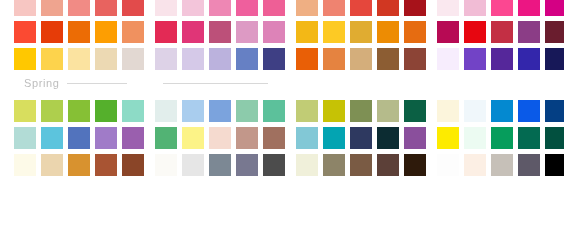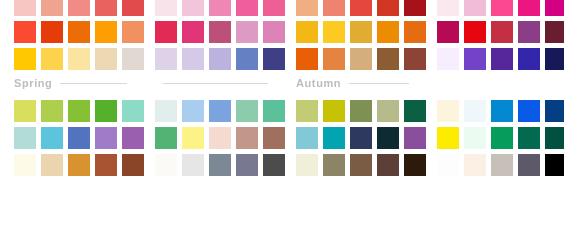--- a/index.html
+++ b/index.html
@@ -55,25 +55,26 @@
     display: block;
   }
 
   
   #label-strip .quadrant {
     display: flex;
     align-items: center;
   }
   .season-label {
     font-size: 11px;
-    font-weight: 700;
+    font-weight: 400;
     color: #bdbdbd;
     letter-spacing: 0.6px;
     white-space: nowrap;
     font-family: "Liberation Sans", sans-serif;
+    margin-left: 10px;
   }
   .label-rule {
     flex: 1 1 auto;
     height: 1px;
     background: #d8d8d8;
     margin-left: 8px;
     margin-right: 14px;
   }
 </style>
 </head>
@@ -169,24 +170,20 @@
 
     <div class="quadrant">
       <span class="season-label">Spring</span>
       <span class="label-rule"></span>
     </div>
 
     <div class="quadrant">
       <span class="label-rule"></span>
     </div>
 
-    <div class="quadrant">
-      <span class="season-label">Autumn</span>
-      <span class="label-rule"></span>
-    </div>
 
 
   </div>
 
   <div class="board-half" id="half-bottom">
 
     <div class="quadrant">
       <div class="swatch-grid">
         <span class="swatch" style="background-color:#d8de5e"></span>
         <span class="swatch" style="background-color:#aecf4d"></span>

